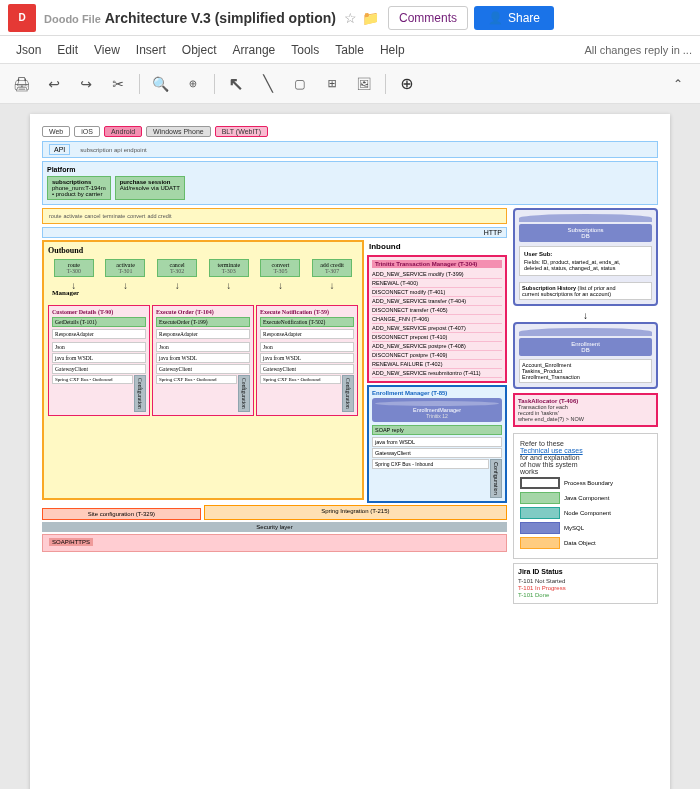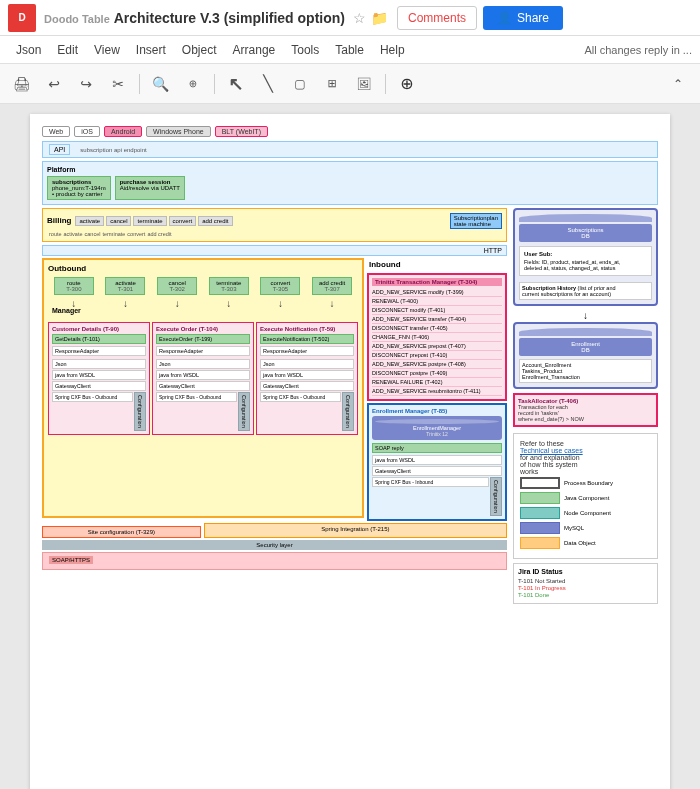--- a/index.html
+++ b/index.html
@@ -6,21 +6,21 @@
     body { font-family: Arial, sans-serif; font-size: 12px; background: #f1f1f1; width: 700px; height: 789px; overflow: hidden; }
 
     
     .top-bar { display: flex; align-items: center; background: #fff; height: 36px; padding: 0 8px; border-bottom: 1px solid #ddd; }
     .app-icon { width: 28px; height: 28px; background: #e53935; border-radius: 2px; display: flex; align-items: center; justify-content: center; color: white; font-weight: bold; font-size: 14px; margin-right: 8px; flex-shrink: 0; }
     .doc-title { font-size: 14px; color: #333; font-weight: normal; margin-right: 8px; }
     .doc-title span { font-weight: bold; }
     .star-icon { color: #999; margin-right: 6px; font-size: 14px; cursor: pointer; }
     .folder-icon { color: #999; margin-right: 8px; font-size: 14px; }
     .user-email { font-size: 11px; color: #555; margin-left: auto; margin-right: 10px; }
-    .btn-comments { background: #fff; border: 1px solid #ccc; border-radius: 3px; padding: 4px 10px; font-size: 12px; color: #ef4444; cursor: pointer; margin-right: 6px; }
+    .btn-comments { background: #fff; border: 1px solid #ccc; border-radius: 3px; padding: 4px 10px; font-size: 12px; color: #701a75; cursor: pointer; margin-right: 6px; }
     .btn-share { background: #1a73e8; border: none; border-radius: 3px; padding: 5px 14px; font-size: 12px; color: white; cursor: pointer; display: flex; align-items: center; gap: 5px; }
 
     
     .menu-bar { display: flex; align-items: center; background: #fff; height: 28px; padding: 0 8px; border-bottom: 1px solid #e0e0e0; }
     .menu-item { font-size: 12px; color: #444; padding: 3px 8px; cursor: pointer; border-radius: 3px; }
     .menu-divider { flex: 1; }
     .autosave { font-size: 11px; color: #666; }
 
     
     .toolbar { display: flex; align-items: center; background: #f8f8f8; height: 40px; padding: 0 8px; border-bottom: 1px solid #e0e0e0; gap: 4px; }
@@ -126,21 +126,21 @@
     .link-text { color: #1565c0; text-decoration: underline; cursor: pointer; }
   </style>
 </head>
 <body>
 
 <div class="top-bar">
   <div class="app-icon">
     <span style="font-size:10px; font-weight:bold;">D</span>
   </div>
   <span class="doc-title">
-    <span style="color:#999; font-size:11px;">Doodo Table</span>&nbsp;<span>Architecture V.3 (simplified option)</span>
+    <span style="color:#999; font-size:11px;">Doodo File</span>&nbsp;<span>Architecture V.3 (simplified option)</span>
   </span>
   <span class="star-icon">☆</span>
   <span class="folder-icon">📁</span>
   <button class="btn-comments">Comments</button>
   <button class="btn-share">
     <span>👤</span>
     <span>Share</span>
   </button>
 </div>
 
@@ -209,46 +209,35 @@
               <div>Aid/resolve via UDATT</div>
             </div>
           </div>
         </div>
 
         <div style="display:flex; gap:6px;">
 
           <div style="flex:1; min-width:0;">
 
             <div class="billing-section">
-              <div style="display:flex; align-items:center; gap:4px; margin-bottom:2px;">
-                <span class="billing-label">Billing</span>
-                <div style="flex:1; display:flex; gap:2px; flex-wrap:wrap;">
-                  <span class="billing-btn">activate</span>
-                  <span class="billing-btn">cancel</span>
-                  <span class="billing-btn">terminate</span>
-                  <span class="billing-btn">convert</span>
-                  <span class="billing-btn">add credit</span>
-                </div>
-                <div style="background:#90caf9; border:1px solid #1565c0; padding:1px 3px; font-size:6px;">Subscriptionplan<br>state machine</div>
-              </div>
               <div style="display:flex; gap:2px; font-size:5.5px; color:#555; padding-left:2px;">
                 <span>route</span>
                   <span>activate</span>
                   <span>cancel</span>
                   <span>terminate</span>
                   <span>convert</span>
                   <span>add credit</span>
               </div>
             </div>
 
             <div class="http-bar">HTTP</div>
 
             <div style="display:flex; gap:3px;">
 
-              <div class="outbound-box" style="flex:1; position:relative;">
+              <div class="outbound-box" style="flex:1; position:relative;font-family:Liberation Serif, serif;">
                 <div class="section-label">Outbound</div>
 
                 <div style="display:flex; justify-content:space-around; margin-bottom:3px;">
                   <div class="green-box">
                       <div>route</div>
                       <div class="id">T-300</div>
                     </div>
                   <div class="green-box">
                       <div>activate</div>
                       <div class="id">T-301</div>

